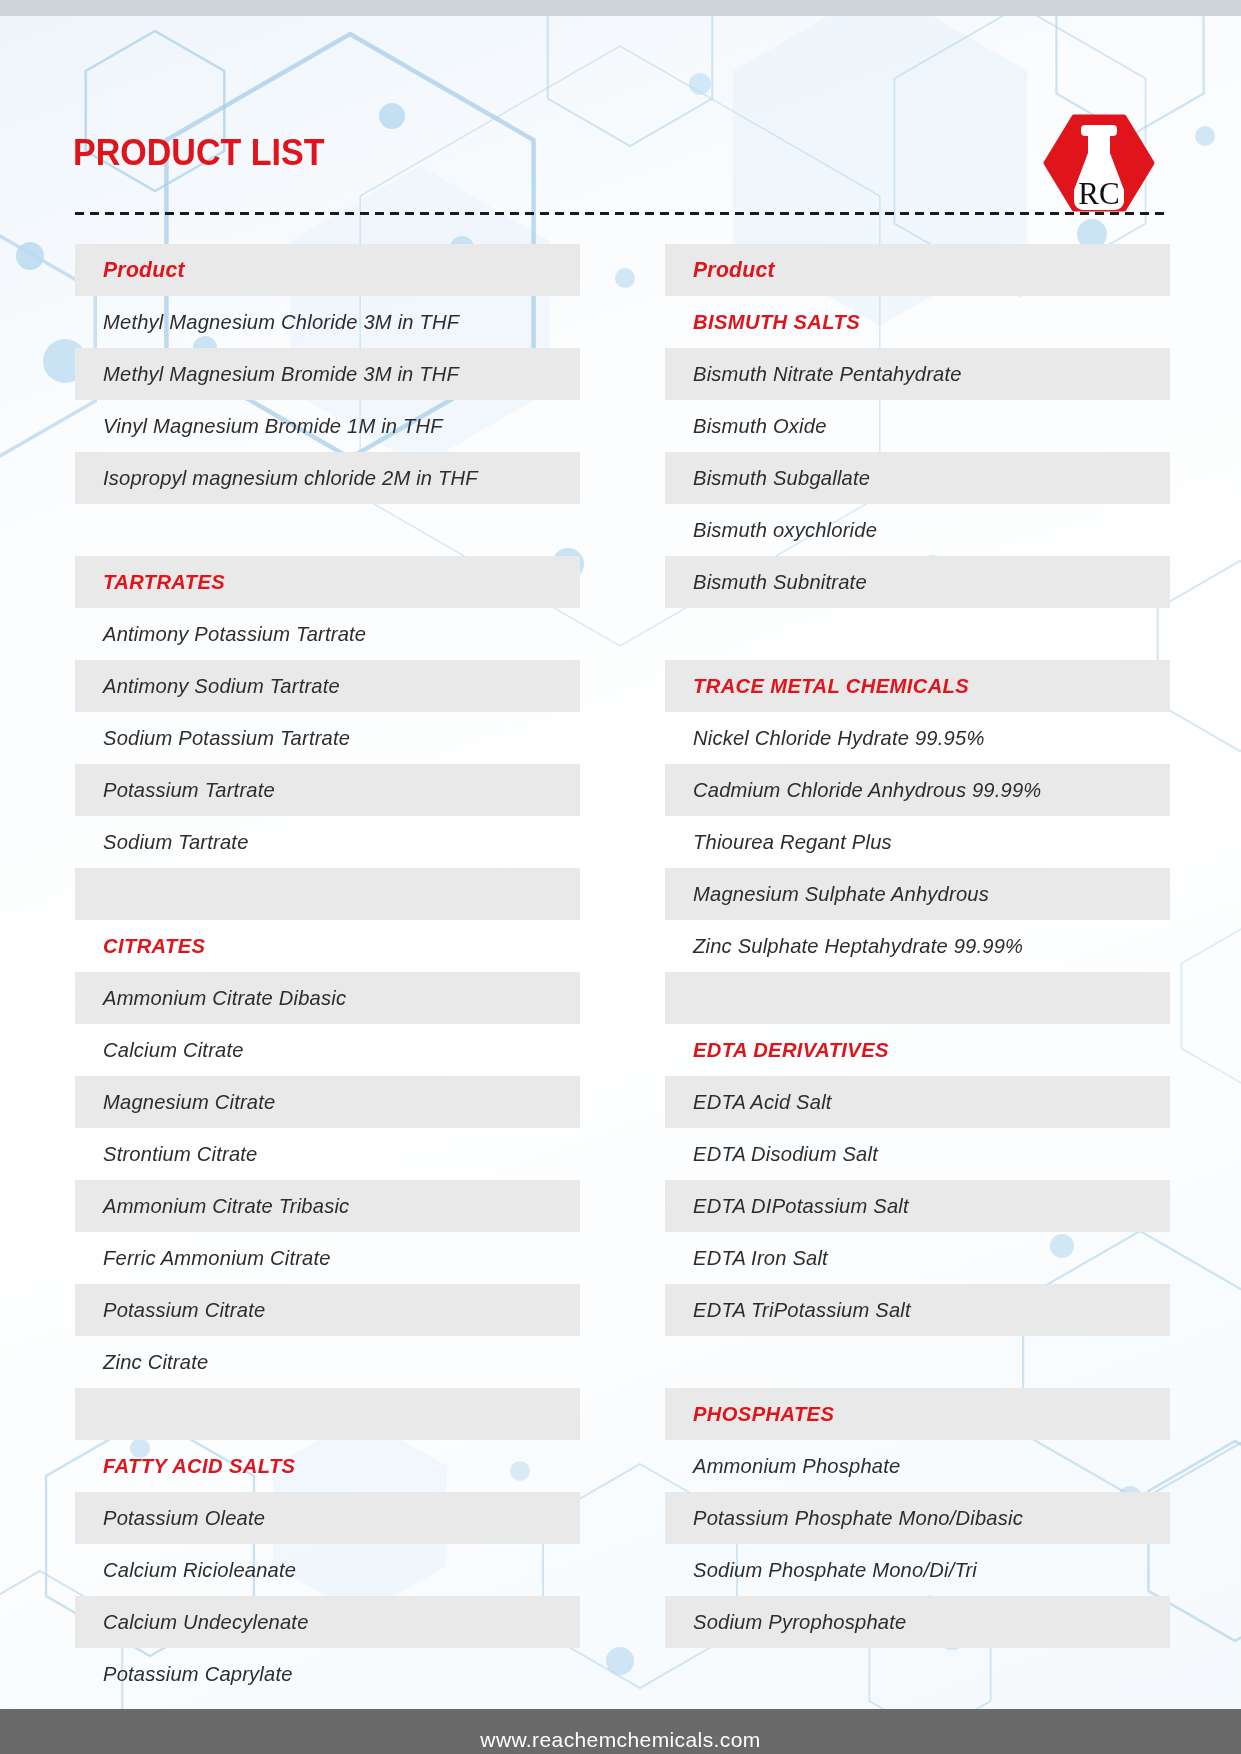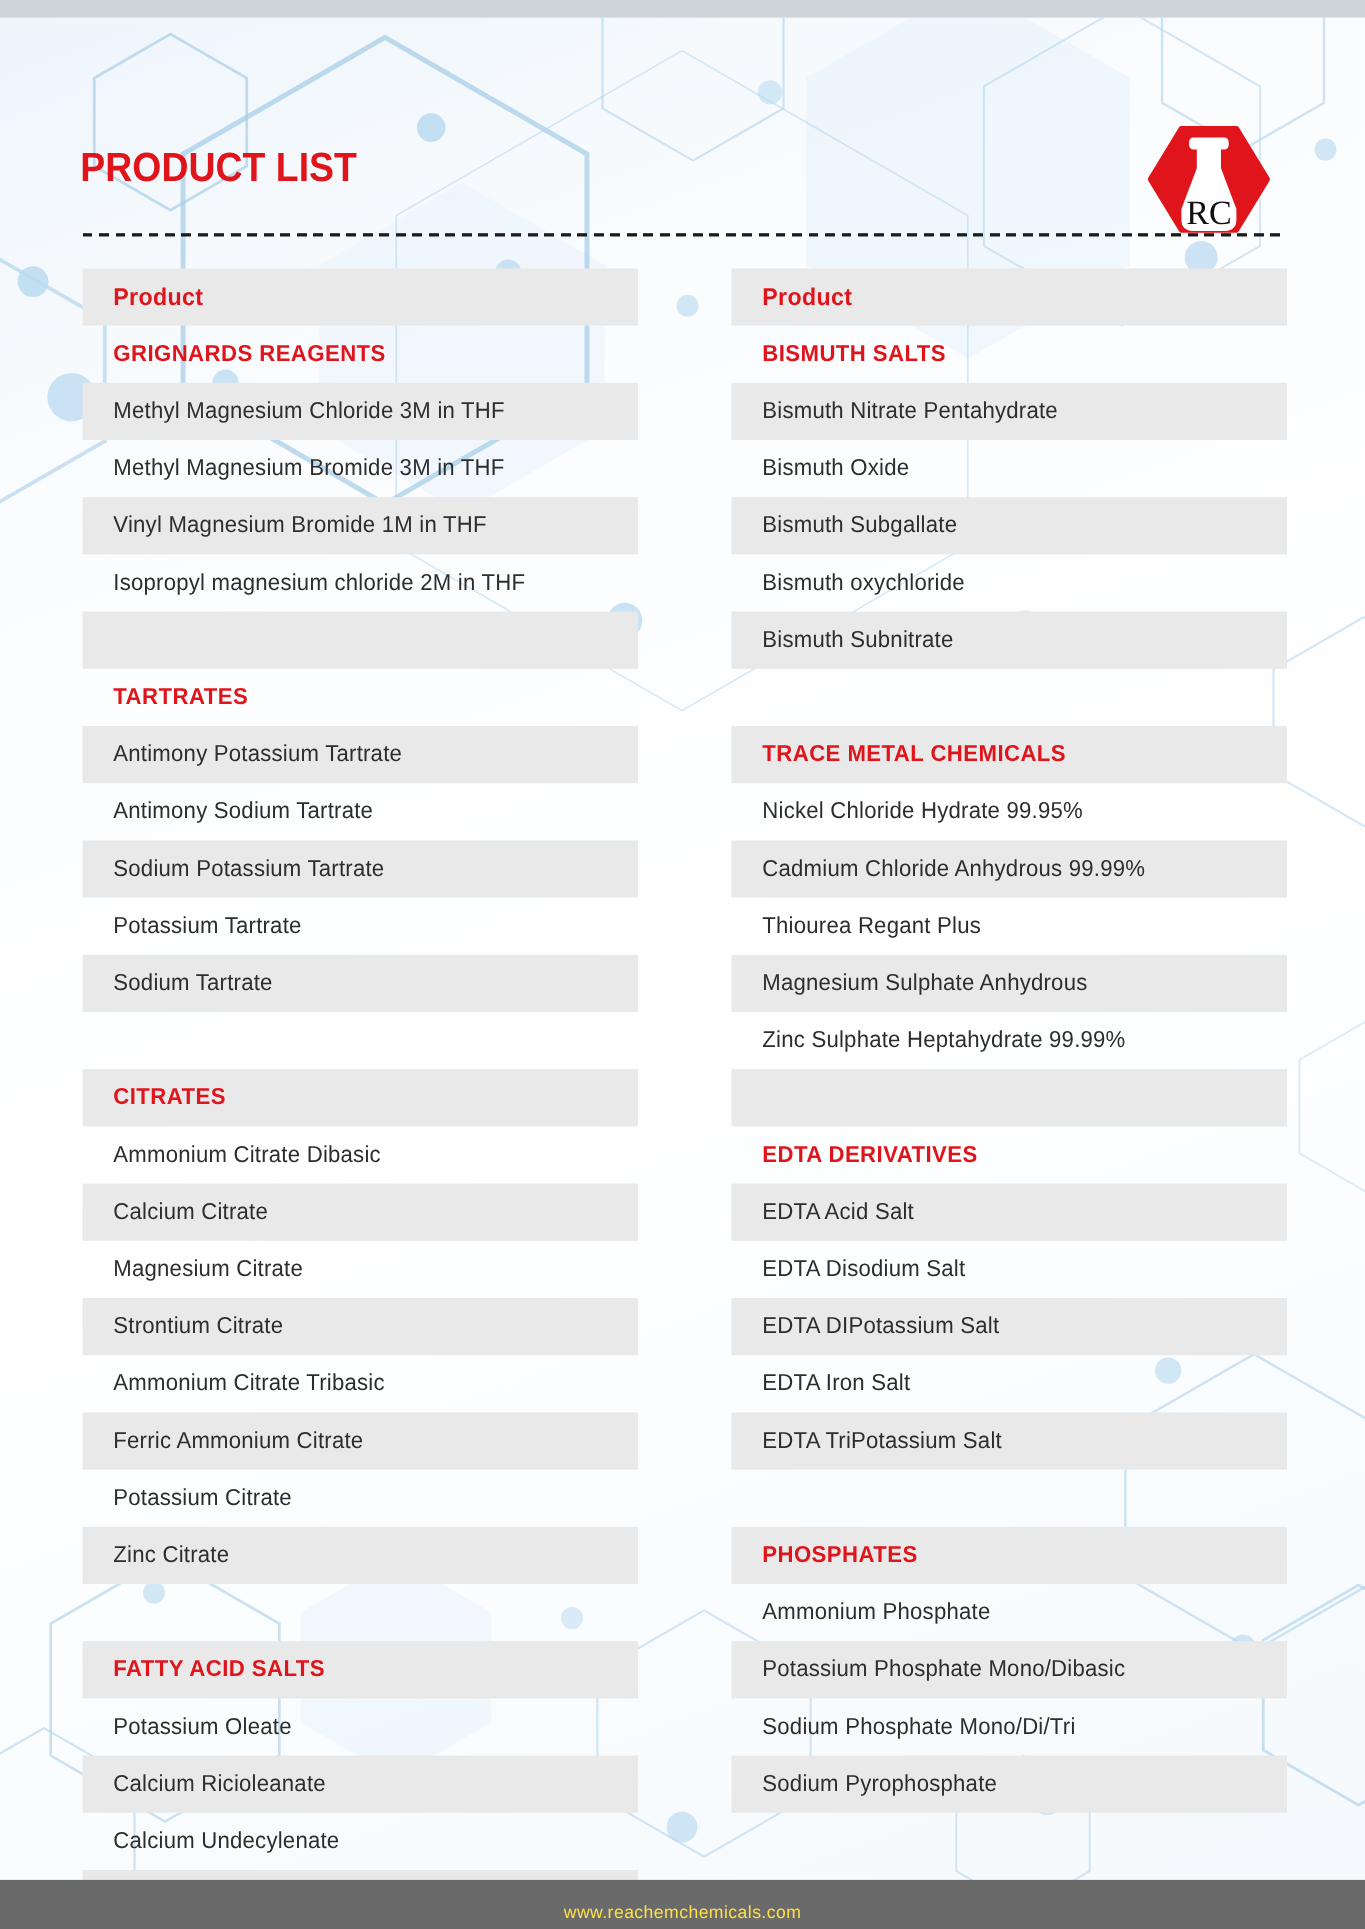--- a/index.html
+++ b/index.html
@@ -33,34 +33,34 @@
     position:absolute;left:75px;top:196px;width:1095px;height:3px;
     background:repeating-linear-gradient(90deg,#1b1b1b 0,#1b1b1b 9px,transparent 9px,transparent 15px);
   }
 
   .col{position:absolute;top:228px;width:505px;}
   .col-left{left:75px;}
   .col-right{left:665px;}
 
   .row{
     height:52px;display:flex;align-items:center;
-    padding-left:28px;box-sizing:border-box;
+    padding-left:28px;box-sizing:border-box;font-style:italic;
   }
   .row:nth-child(odd){background:var(--row-gray);}
   .row span{display:inline-block;transform:scaleX(.96);transform-origin:left center;white-space:nowrap;}
   .row.header span{font-size:22px;font-weight:bold;color:var(--accent);letter-spacing:.3px;}
   .row.section span{font-size:21px;font-weight:bold;color:var(--accent);letter-spacing:.4px;}
   .row.item span{font-size:21px;color:var(--item-text);letter-spacing:.2px;}
 
   .footer{
     position:absolute;left:0;top:1693px;width:1241px;height:61px;
     background:var(--footer-bg);
     display:flex;align-items:center;justify-content:center;
   }
-  .footer span{color:#fde047;font-size:16px;letter-spacing:.4px;}
+  .footer span{color:#ffffff;font-size:21px;letter-spacing:.4px;}
 
   .logo .rc-text{font-family:"Liberation Serif",serif;font-size:31px;fill:#101010;}
 </style>
 </head>
 <body>
 
 <div class="page">
 
   <svg class="bg-pattern" width="1241" height="1754" viewBox="0 0 1241 1754" aria-hidden="true">
     <defs>
@@ -120,23 +120,20 @@
       <path d="M42,11 h28 a4,4 0 0 1 4,4 v3 a4,4 0 0 1 -4,4 h-3 v17 l14,37 v11 a9,9 0 0 1 -9,9 h-32 a9,9 0 0 1 -9,-9 v-11 l14,-37 v-17 h-3 a4,4 0 0 1 -4,-4 v-3 a4,4 0 0 1 4,-4 z" fill="#ffffff"></path>
       <text class="rc-text" x="56" y="90" text-anchor="middle">RC</text>
     </svg>
 
     <div class="divider"></div>
 
     <div class="col col-left">
         <div class="row header">
           <span>Product</span>
         </div>
-        <div class="row section">
-          <span>GRIGNARDS REAGENTS</span>
-        </div>
         <div class="row item">
           <span>Methyl Magnesium Chloride 3M in THF</span>
         </div>
         <div class="row item">
           <span>Methyl Magnesium Bromide 3M in THF</span>
         </div>
         <div class="row item">
           <span>Vinyl Magnesium Bromide 1M in THF</span>
         </div>
         <div class="row item">

